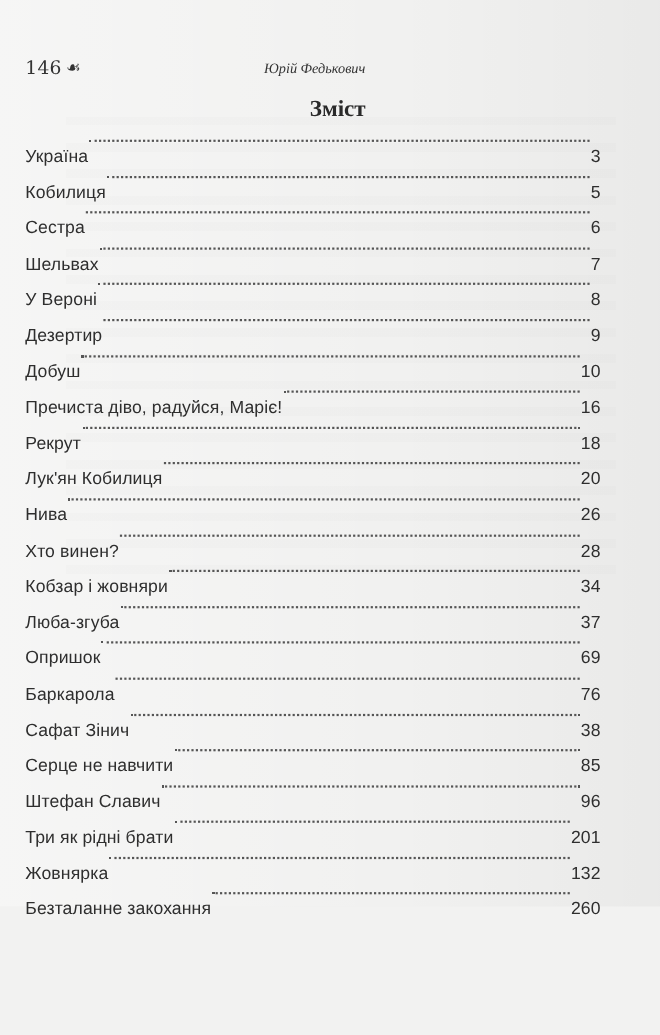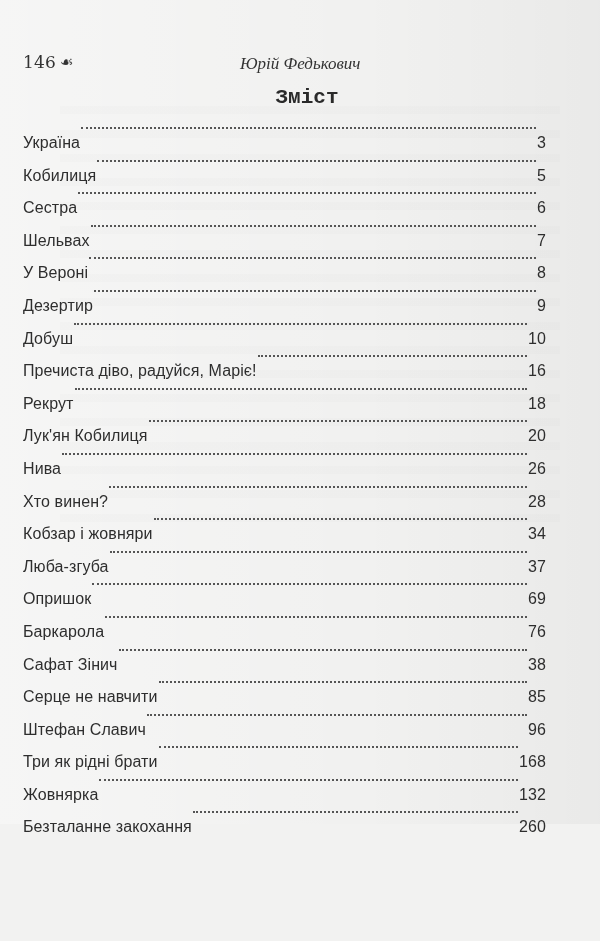--- a/index.html
+++ b/index.html
@@ -45,30 +45,30 @@
       font-size: 15px;
       color: #333;
       vertical-align: 1px;
     }
     .author {
       position: absolute;
       left: 217px;
       top: 2px;
       font-family: "Liberation Serif", "DejaVu Serif", serif;
       font-style: italic;
-      font-size: 17px;
+      font-size: 13px;
       color: #333;
     }
     .toc-title {
       position: absolute;
       top: 86px;
       left: 0;
       width: 600px;
       text-align: center;
-      font-family: Liberation Mono, monospace;
+      font-family: Liberation Serif, serif;
       font-weight: bold;
       font-size: 21px;
       color: #2a2a2a;
       padding-left: 14px;
       box-sizing: border-box;
     }
     .toc {
       position: absolute;
       top: 130px;
       left: 23px;
@@ -219,21 +219,21 @@
         <span class="page-num">85</span>
       </li>
       <li class="toc-row">
         <span class="toc-title-text">Штефан Славич</span>
         <span class="leader"></span>
         <span class="page-num">96</span>
       </li>
       <li class="toc-row">
         <span class="toc-title-text">Три як рідні брати</span>
         <span class="leader"></span>
-        <span class="page-num">168</span>
+        <span class="page-num">201</span>
       </li>
       <li class="toc-row">
         <span class="toc-title-text">Жовнярка</span>
         <span class="leader"></span>
         <span class="page-num">132</span>
       </li>
       <li class="toc-row">
         <span class="toc-title-text">Безталанне закохання</span>
         <span class="leader"></span>
         <span class="page-num">260</span>

